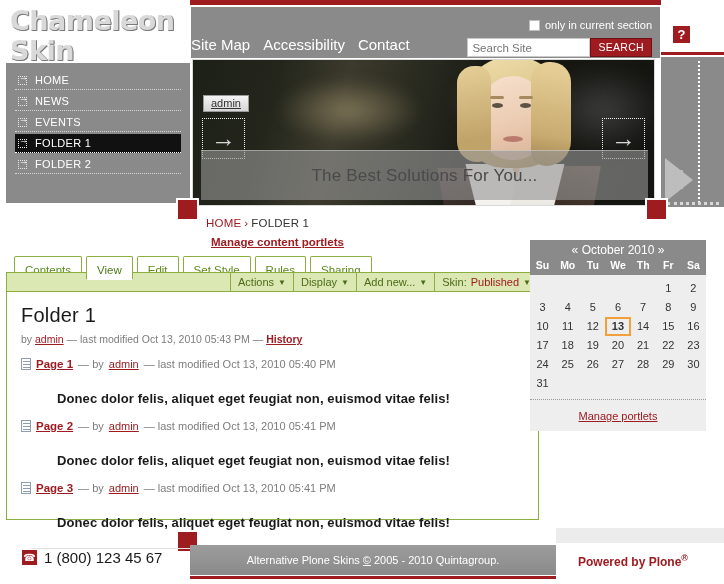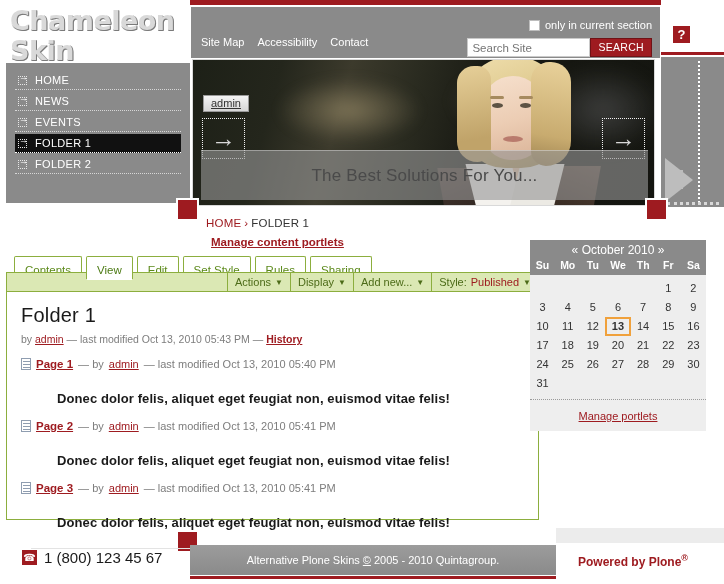--- a/index.html
+++ b/index.html
@@ -28,21 +28,21 @@
 
   
   .top-redbar { position: absolute; left: 190px; top: 0; width: 471px; height: 5px; background: #9e1b20; }
   .top-redbar2 { position: absolute; left: 190px; top: 5px; width: 471px; height: 2px; background: #ffffff; }
 
   
   .header-bar {
     position: absolute; left: 190px; top: 7px; width: 471px; height: 51px;
     background: #8a8a8a; border-left: 1px solid #ffffff; border-right: 1px solid #ffffff;
   }
-  .hdr-links { position: absolute; left: 10px; top: 29px; font-size: 11px; color: #ffffff; }
+  .hdr-links { position: absolute; left: 0; top: 29px; font-size: 15px; color: #ffffff; }
   .hdr-links a { color: #ffffff; text-decoration: none; margin-right: 13px; }
   .checkbox-row { position: absolute; right: 8px; top: 12px; display: flex; align-items: center; gap: 5px; }
   .cb {
     width: 11px; height: 11px; background: #ffffff; border: 1px solid #bdbdbd; display: inline-block;
   }
   .cb-label { font-size: 11px; color: #ffffff; }
   .search-row { position: absolute; right: 8px; top: 31px; display: flex; }
   .search-input {
     width: 123px; height: 19px; background: #fff; border: 1px solid #c9c9c9;
     font-size: 11.5px; color: #8e8e8e; padding: 0 4px; font-family: "Liberation Sans", sans-serif;
@@ -421,21 +421,21 @@
       </div>
       <div class="act-item">
         <span>Display</span>
         <span class="caret">▼</span>
       </div>
       <div class="act-item">
         <span>Add new...</span>
         <span class="caret">▼</span>
       </div>
       <div class="act-item">
-        <span>Style:</span>
+        <span>Skin:</span>
         <span class="state-val">Published</span>
         <span class="caret">▼</span>
       </div>
     </div>
 
     <div class="doc-body">
       <h1 class="doc-title">Folder 1</h1>
       <div class="doc-byline">
         <span>by</span>
         <a href="#">admin</a>

